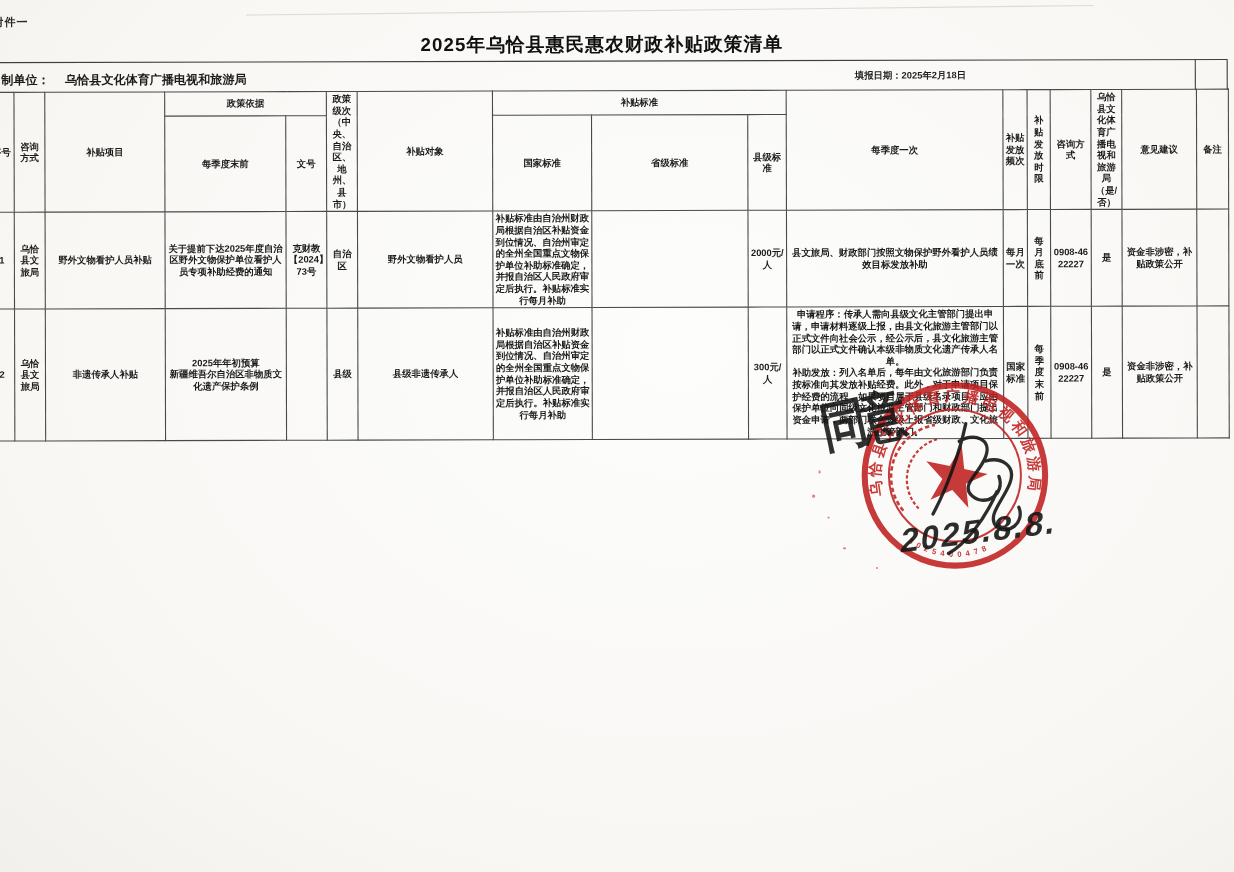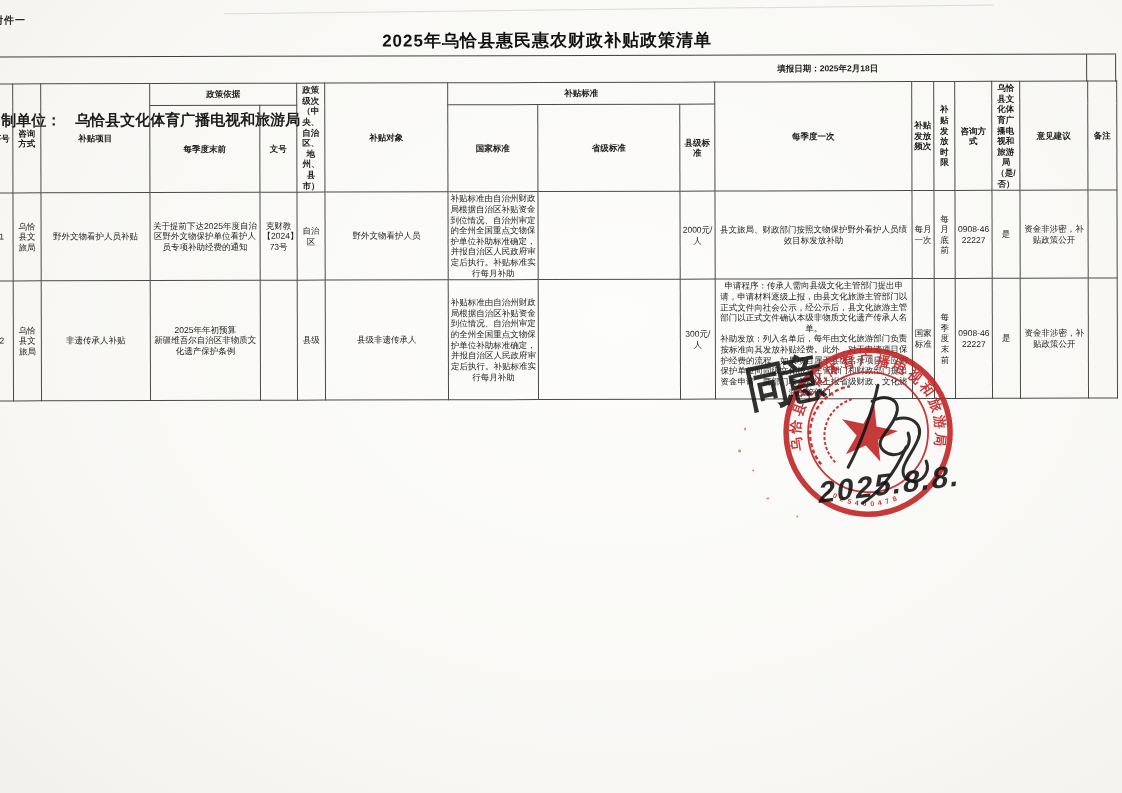--- a/index.html
+++ b/index.html
@@ -8,30 +8,30 @@
     background:radial-gradient(ellipse at 55% 40%, #fdfdfc 0%, #f8f7f4 70%, #f1f0ec 100%);
     font-family:"Liberation Sans","DejaVu Sans",sans-serif;
     color:#1c1c1c;
   }
   #paper{position:absolute;inset:0;transform:rotate(-0.15deg);}
   .scan-line{position:absolute;top:9px;left:225px;width:770px;height:1px;background:#dcdbd6;transform:rotate(-0.5deg);}
   .attachment{position:absolute;left:-6px;top:12px;font-size:10px;font-weight:700;letter-spacing:1px;color:#2a2a2a;}
   .title{position:absolute;left:348px;top:29px;width:400px;text-align:center;font-size:17px;font-weight:800;letter-spacing:1px;color:#111;}
   .strip{position:absolute;left:-10px;top:55px;width:1127px;height:27px;border-top:1.2px solid #3f3f3f;}
   .strip .vr{position:absolute;top:0;bottom:0;width:1px;background:#3f3f3f;}
-  .prepared{position:absolute;left:12px;top:8px;font-size:15px;font-weight:700;margin-top:46px;}
+  .prepared{position:absolute;left:12px;top:8px;font-size:11px;font-weight:700;}
   .prepared .val{margin-left:14px;}
   .repdate{position:absolute;left:788px;top:8px;font-size:8.5px;font-weight:700;}
   table.main{
     position:absolute;left:-10px;top:82px;width:1127px;
     border-collapse:collapse;table-layout:fixed;
   }
   table.main td,table.main th{
     border:1px solid #4a4a4a;
-    font-size:8.5px;line-height:1.25;font-weight:400;color:#1b1b1b;
+    font-size:8.5px;line-height:1.25;font-weight:700;color:#1b1b1b;
     text-align:center;vertical-align:middle;padding:1px 2px;
     overflow:hidden;
   }
   table.main th{font-weight:700;}
   td.tl{text-align:left;}
   td.small{font-size:7.5px;line-height:1.2;}
   td.pre{white-space:pre-line;}
   td.brk{word-break:break-all;}
   tr.h1{height:21px;}
   tr.h2{height:83px;}

